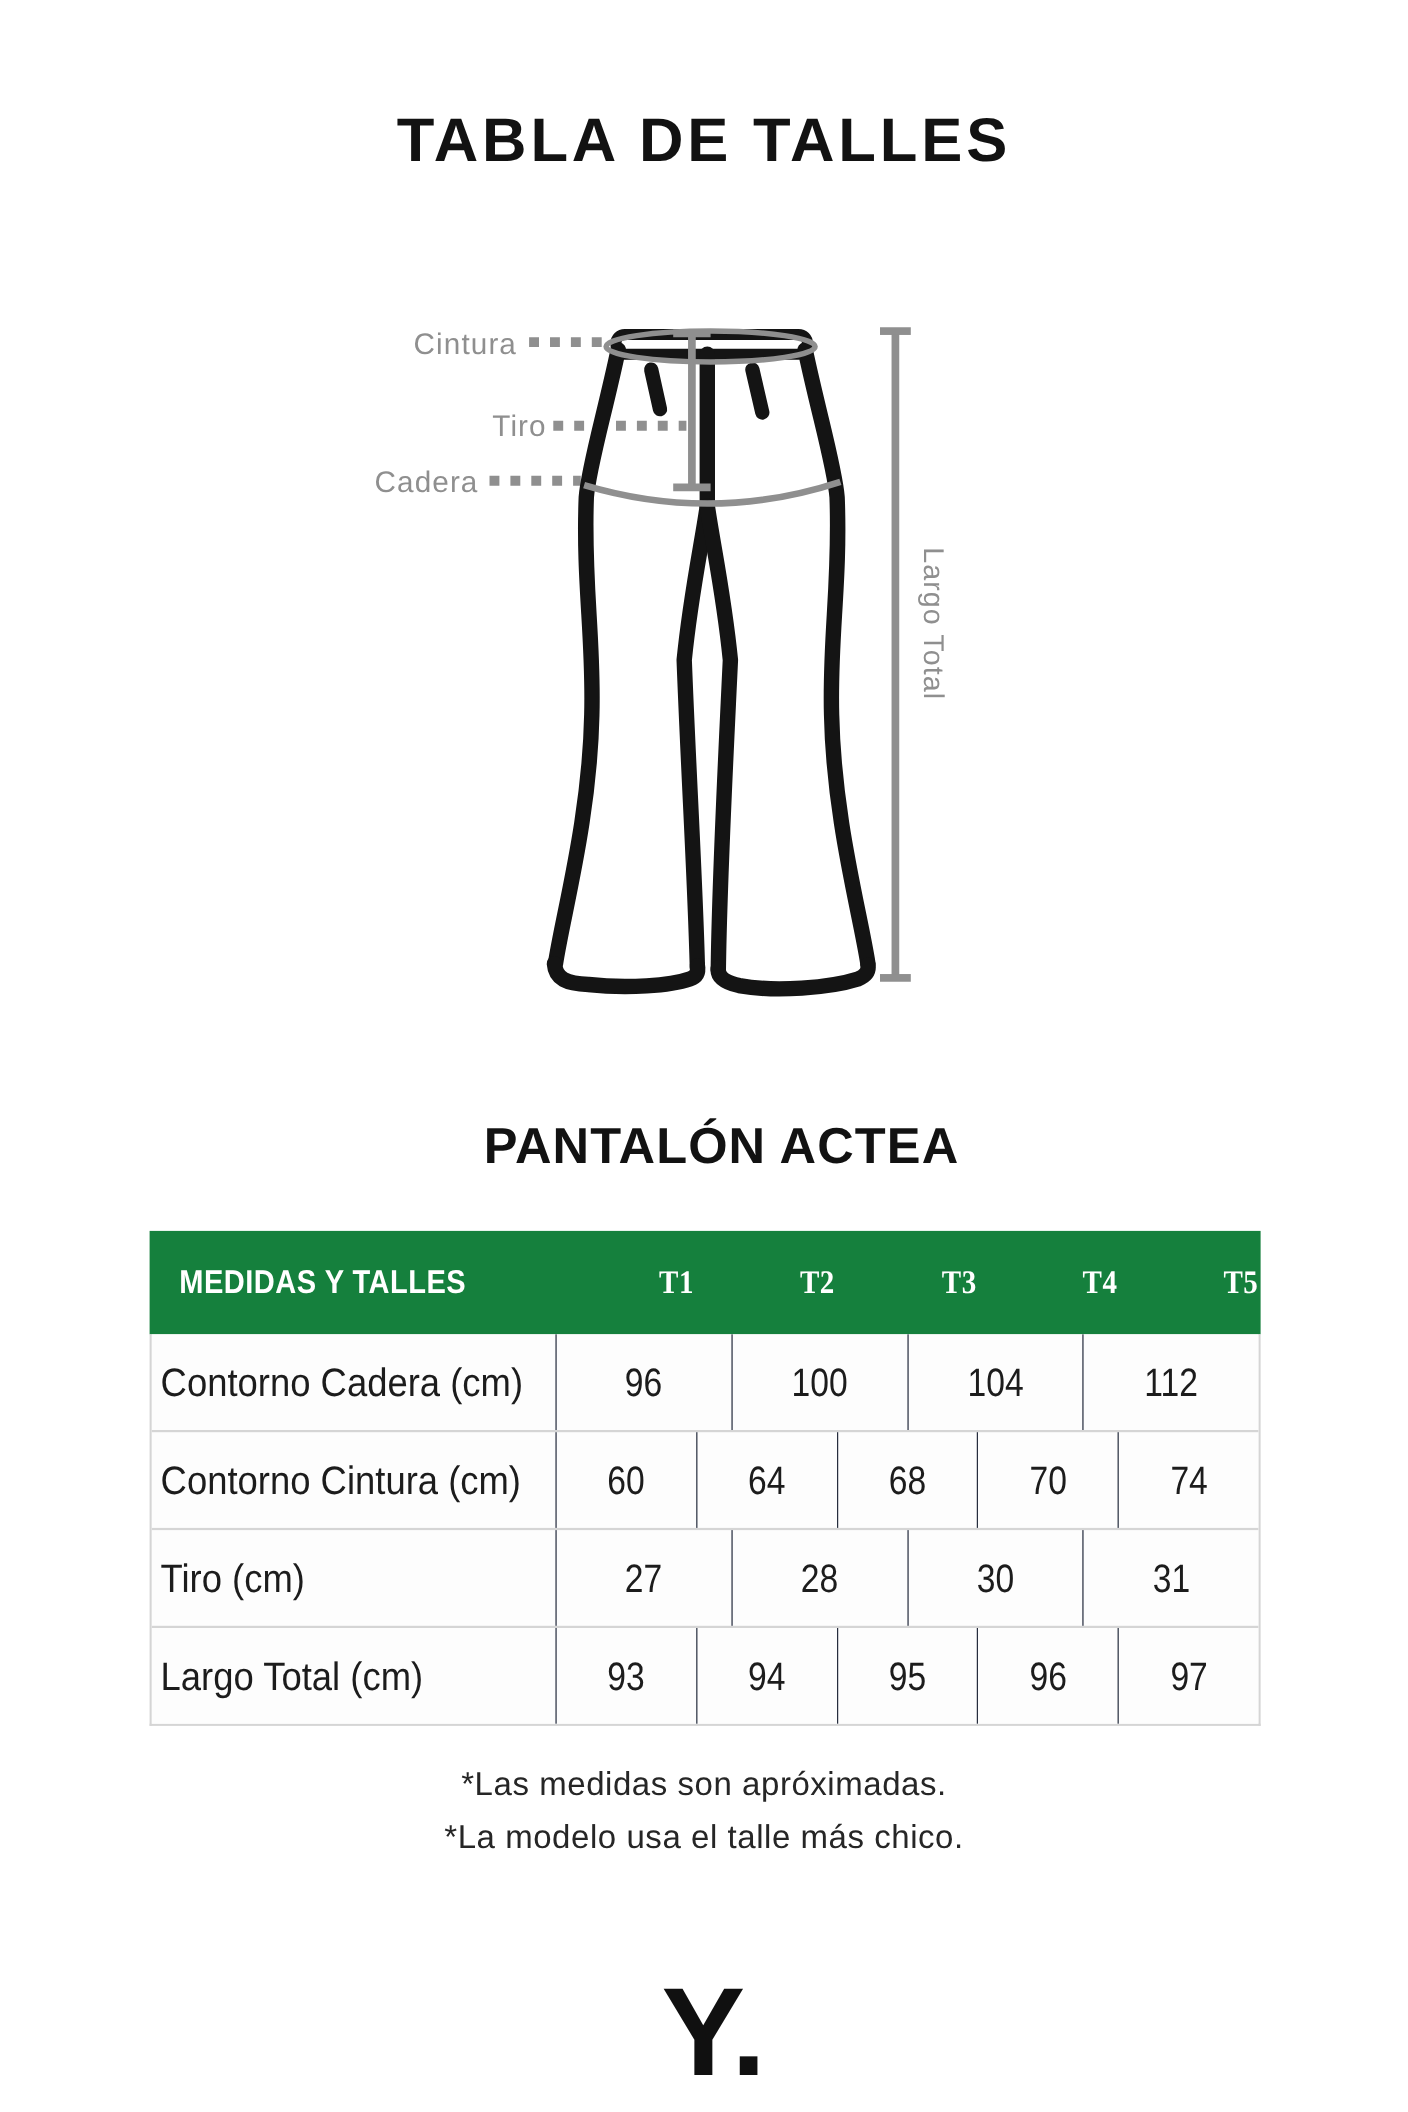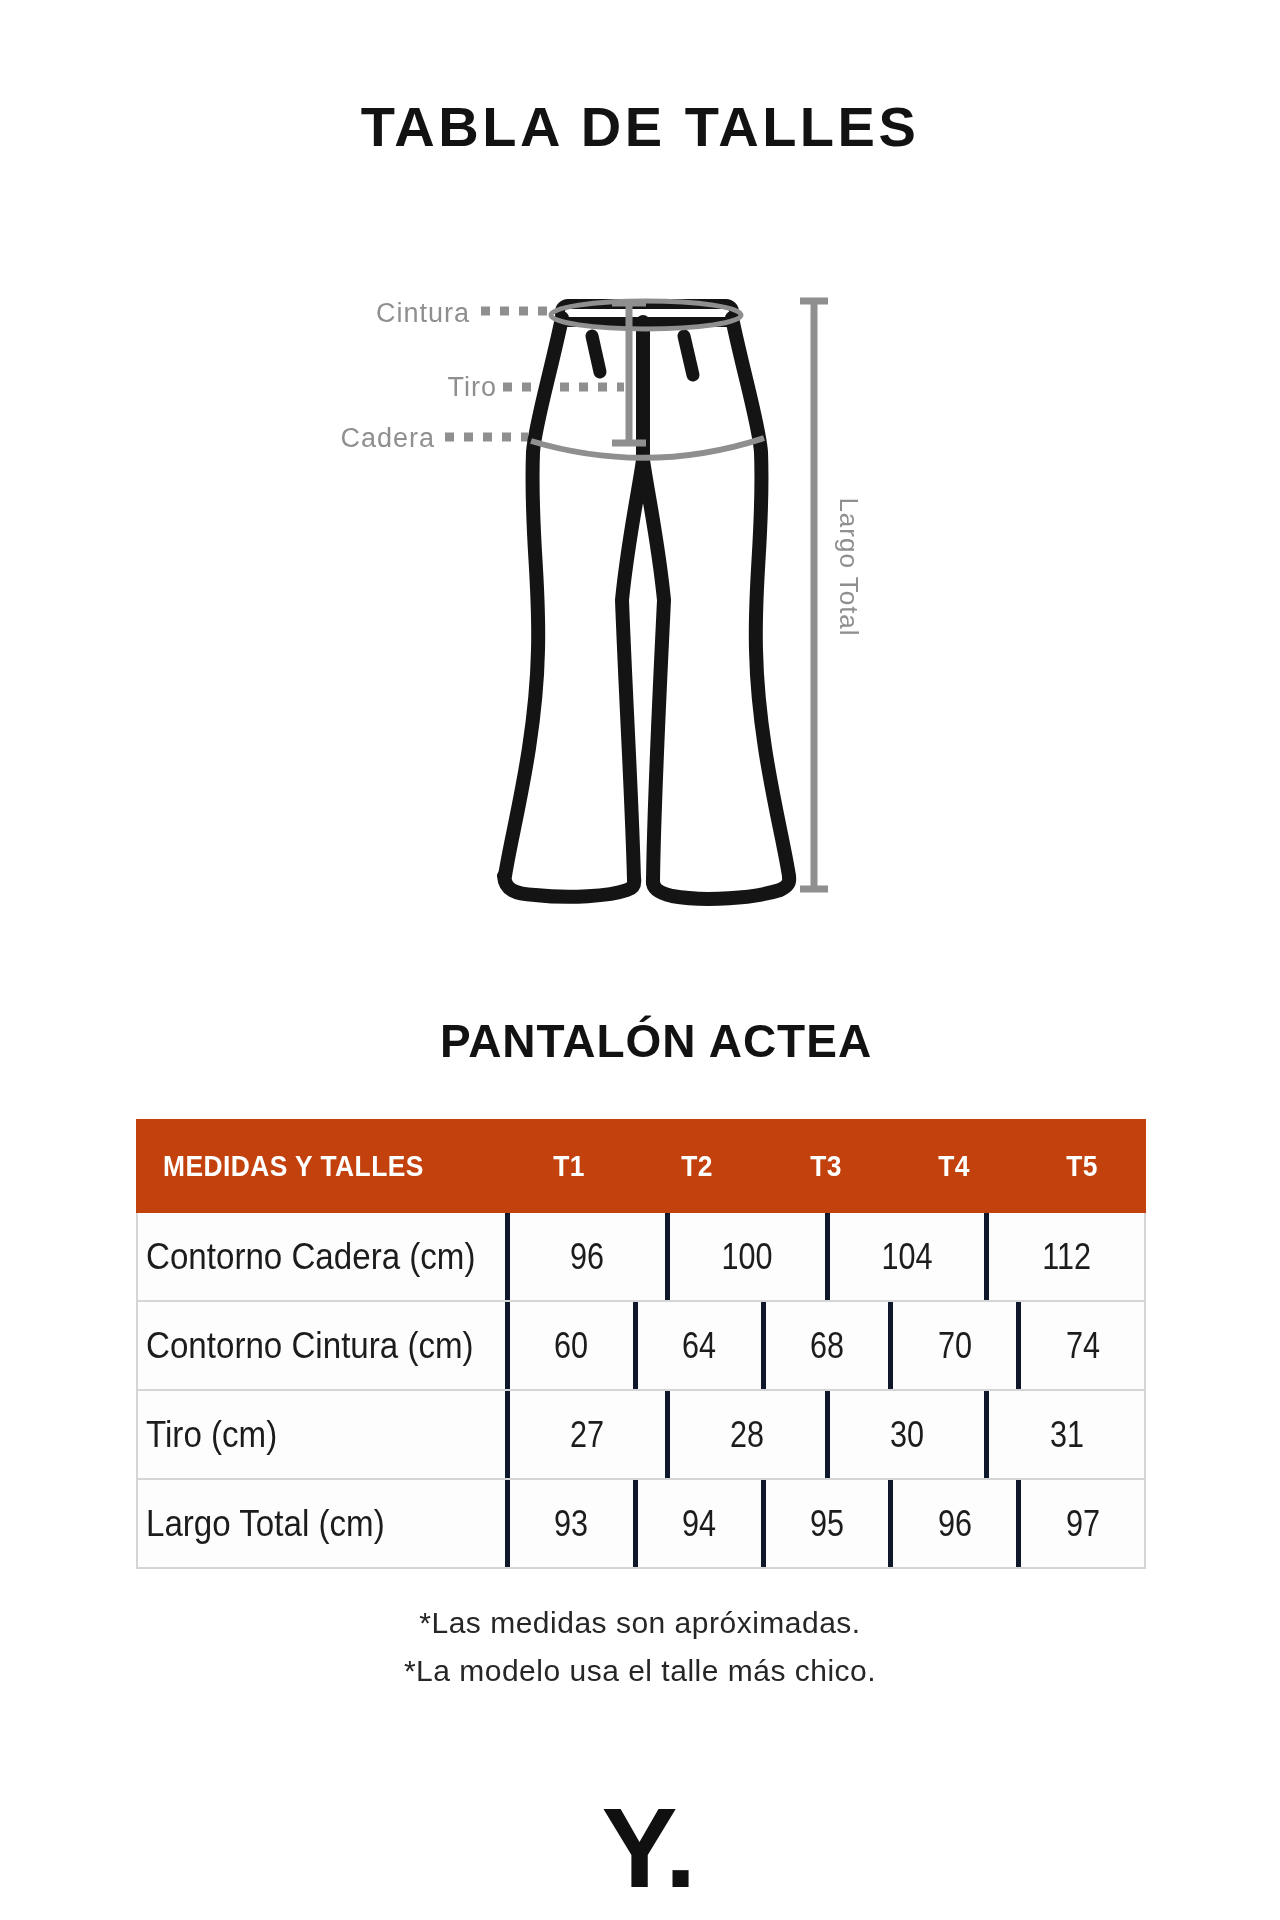--- a/index.html
+++ b/index.html
@@ -15,33 +15,33 @@
   .measure-label{position:absolute;color:#8f8f8f;font-size:27px;letter-spacing:1px;
                  width:220px;text-align:right;line-height:30px;}
   .measure-label.vertical{width:auto;text-align:center;white-space:nowrap;
      transform:translate(-50%,-50%) rotate(90deg);font-size:26px;}
 
   .product-title{position:absolute;top:1014px;left:0;width:1280px;text-align:center;
                  font-size:46px;font-weight:700;letter-spacing:1px;color:#121212;margin-left:16px;}
 
   
   .size-table{position:absolute;left:136px;top:1119px;width:1010px;box-sizing:border-box;}
-  .thead{display:flex;height:94px;background:#c2410c;color:#ffffff;align-items:center;}
+  .thead{display:flex;height:94px;background:#15803d;color:#ffffff;align-items:center;}
   .thead .th-label{width:369px;box-sizing:border-box;padding-left:27px;}
-  .thead .th-size{flex:1;text-align:center;}
+  .thead .th-size{flex:1;text-align:right;font-family:Liberation Serif, serif;}
   .thead span{display:inline-block;transform:scaleX(.88);font-weight:700;font-size:30px;letter-spacing:.5px;}
   .thead .th-label span{transform-origin:left center;}
   .tbody{border:2px solid #d5d5d5;border-top:none;box-sizing:content-box;}
   .tr{display:flex;height:87px;background:#fdfdfd;}
   .tr + .tr{border-top:2px solid #d5d5d5;}
   .td{display:flex;align-items:center;box-sizing:border-box;color:#1c1c1c;}
   .td-label{width:367px;padding-left:8px;}
   .td-label span{display:inline-block;transform:scaleX(.92);transform-origin:left center;
                  font-size:36px;white-space:nowrap;}
-  .td-val{flex:1;justify-content:center;border-left:5px solid #0f172a;}
+  .td-val{flex:1;justify-content:center;border-left:1px solid #0f172a;}
   .td-val span{display:inline-block;transform:scaleX(.85);font-size:36px;}
 
   .footnotes{position:absolute;top:1599px;left:0;width:1280px;text-align:center;
              font-size:30px;line-height:48px;color:#262626;letter-spacing:.5px;}
 
   .brand-logo{position:absolute;top:1782px;left:0;width:1280px;text-align:center;
               font-size:114px;font-weight:700;color:#101010;transform:translateX(9px);}
 </style>
 </head>
 <body>

